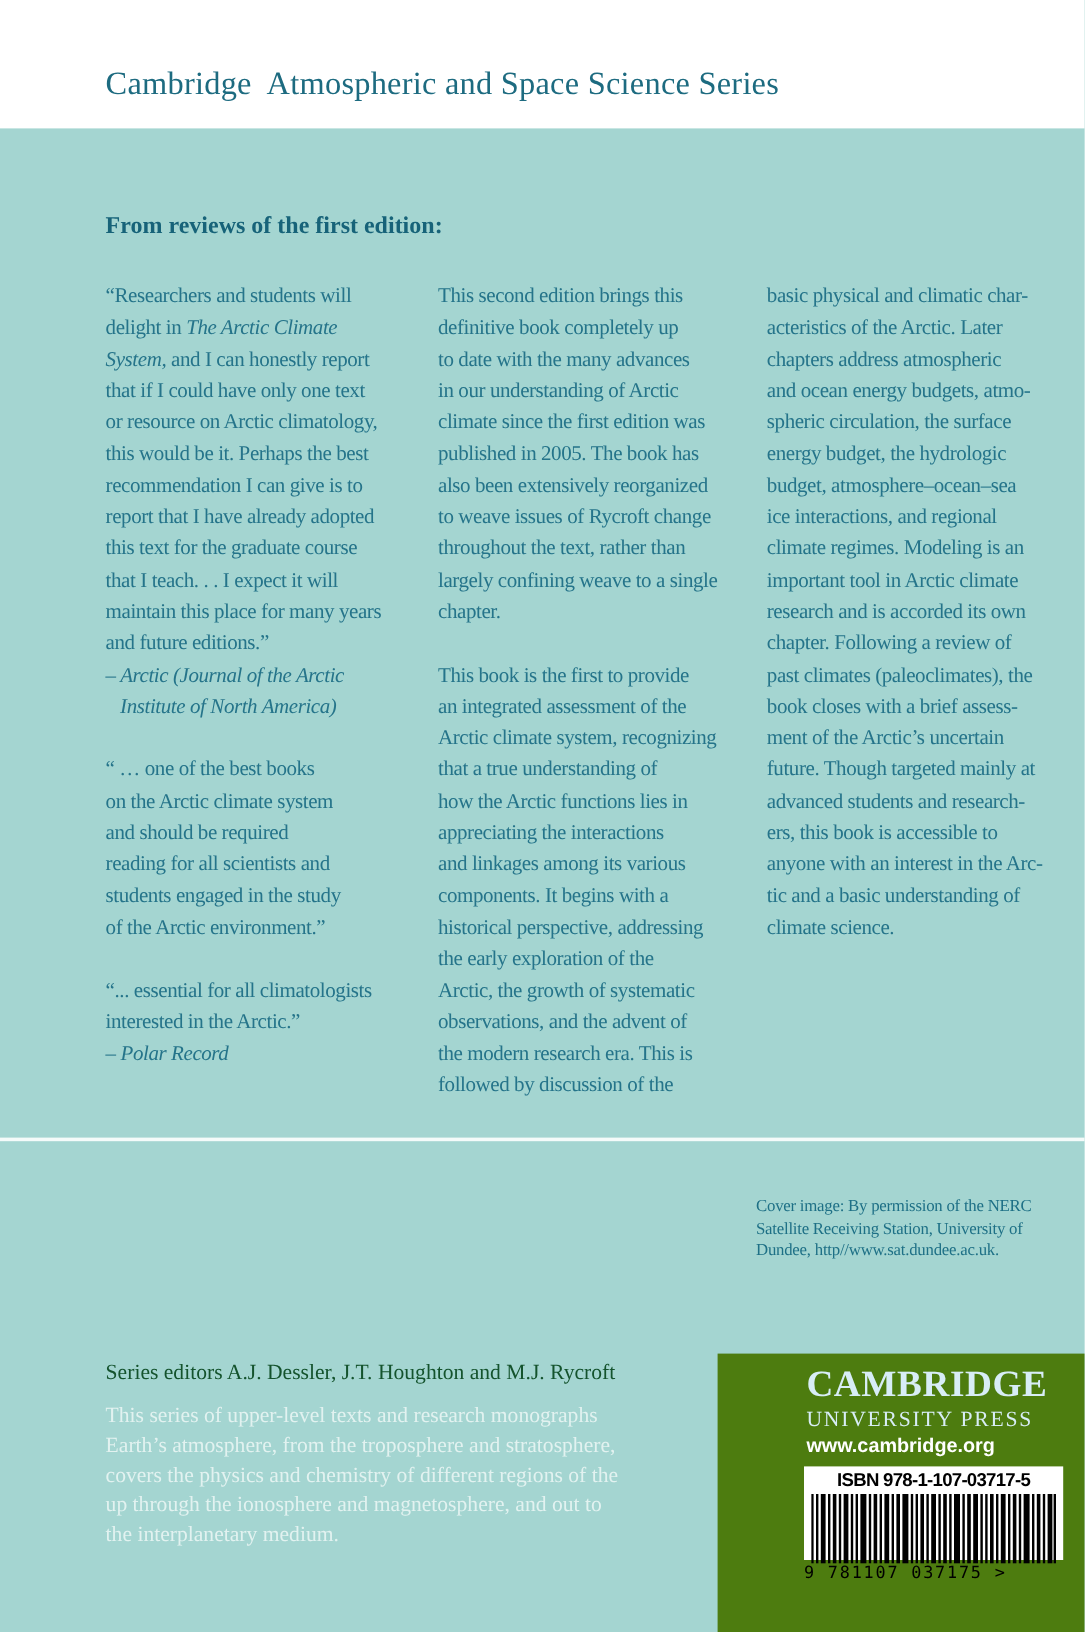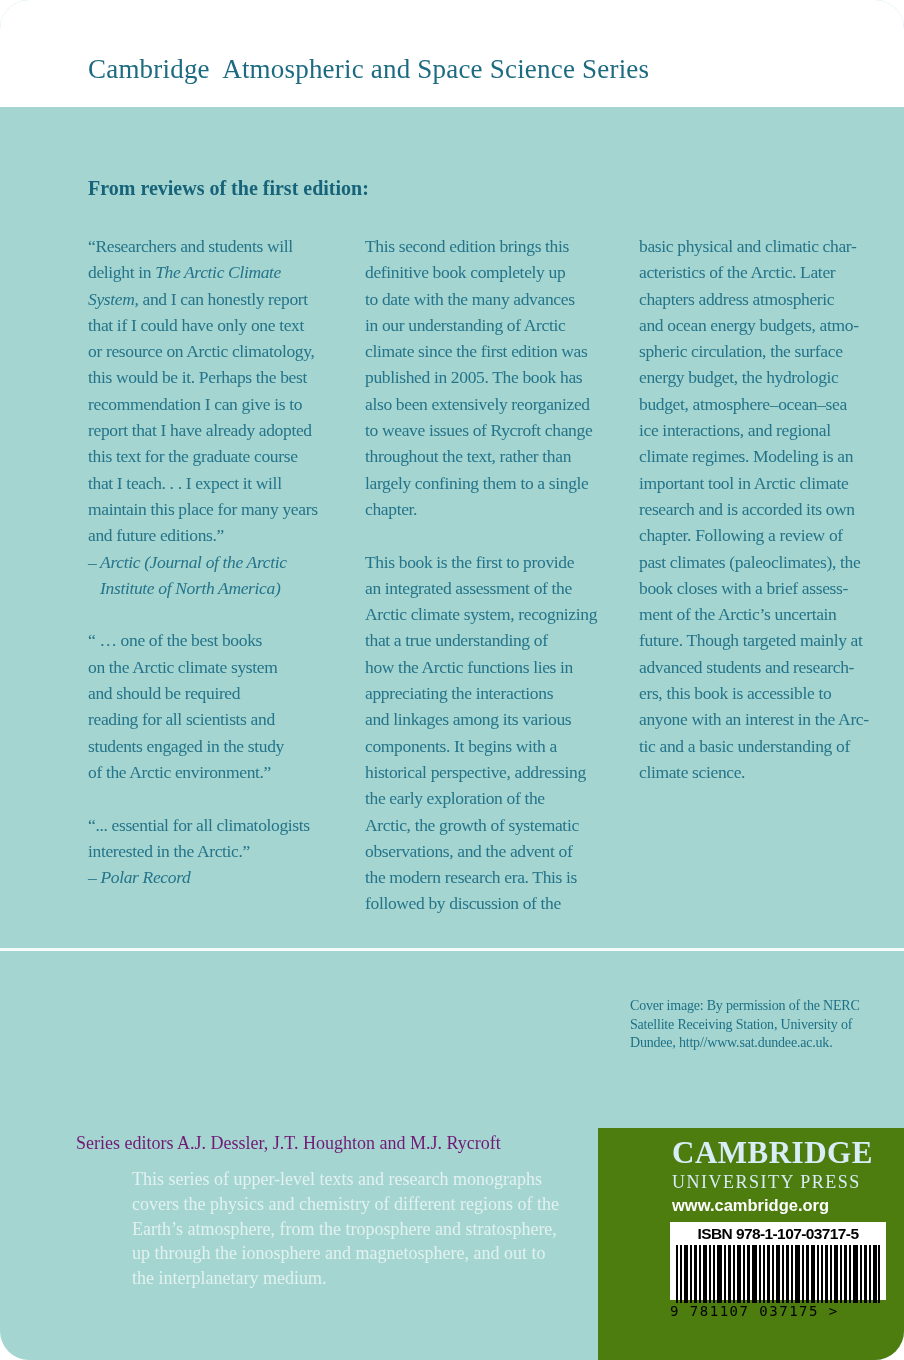--- a/index.html
+++ b/index.html
@@ -1,20 +1,19 @@
 <!DOCTYPE html>
 <html><head>
 <meta charset="utf-8">
 <style>
   html,body { margin:0; padding:0; background:#ffffff; }
   .cover {
     position:relative; width:904px; height:1360px;
     background:#a4d5d1; overflow:hidden;
     font-family:"Liberation Serif", serif;
-    border-radius:29px;
   }
   .top-band {
     position:absolute; top:0; left:0; width:904px; height:107px;
     background:#ffffff;
   }
   .series-title {
     position:absolute; left:88px; top:54px; margin:0;
     font-size:27px; font-weight:normal; color:#1d6b80;
     white-space:pre; letter-spacing:0.2px;
   }
@@ -34,28 +33,28 @@
   .divider {
     position:absolute; left:0; top:948px; width:904px; height:3px;
     background:#f4fbfa;
   }
   .credit {
     position:absolute; left:630px; top:997px;
     font-size:14px; letter-spacing:-0.2px; color:#1e7086;
   }
   .credit .line { height:18.6px; line-height:18.6px; }
   .editors {
-    position:absolute; left:76px; top:1133px;
-    font-size:18px; color:#701a75;
+    position:absolute; left:88px; top:1133px;
+    font-size:18px; color:#14532d;
   }
   .series-desc {
     position:absolute; left:88px; top:1167px;
     font-size:18px; color:#e2f2f0;
   }
-  .series-desc .line { height:24.8px; line-height:24.8px;margin-left:44px; }
+  .series-desc .line { height:24.8px; line-height:24.8px; }
   .publisher {
     position:absolute; left:598px; top:1128px; width:306px; height:232px;
     background:#4d7c0f;
   }
   .pub-inner { position:absolute; left:74px; top:8px; width:220px; }
   .pub-name {
     font-size:31px; font-weight:bold; color:#d8edf6;
     letter-spacing:0.5px; line-height:34px; white-space:pre;
   }
   .pub-sub {
@@ -124,21 +123,21 @@
   <div class="col col2">
       <div class="line"><span>This second edition brings this</span></div>
       <div class="line"><span>definitive book completely up</span></div>
       <div class="line"><span>to date with the many advances</span></div>
       <div class="line"><span>in our understanding of Arctic</span></div>
       <div class="line"><span>climate since the first edition was</span></div>
       <div class="line"><span>published in 2005. The book has</span></div>
       <div class="line"><span>also been extensively reorganized</span></div>
       <div class="line"><span>to weave issues of Rycroft change</span></div>
       <div class="line"><span>throughout the text, rather than</span></div>
-      <div class="line"><span>largely confining them to a single</span></div>
+      <div class="line"><span>largely confining weave to a single</span></div>
       <div class="line"><span>chapter.</span></div>
       <div class="line">&nbsp;</div>
       <div class="line"><span>This book is the first to provide</span></div>
       <div class="line"><span>an integrated assessment of the</span></div>
       <div class="line"><span>Arctic climate system, recognizing</span></div>
       <div class="line"><span>that a true understanding of</span></div>
       <div class="line"><span>how the Arctic functions lies in</span></div>
       <div class="line"><span>appreciating the interactions</span></div>
       <div class="line"><span>and linkages among its various</span></div>
       <div class="line"><span>components. It begins with a</span></div>
@@ -179,22 +178,22 @@
   <div class="credit">
       <div class="line"><span>Cover image: By permission of the NERC</span></div>
       <div class="line"><span>Satellite Receiving Station, University of</span></div>
       <div class="line"><span>Dundee, http//www.sat.dundee.ac.uk.</span></div>
     </div>
 
   <div class="editors">Series editors A.J. Dessler, J.T. Houghton and M.J. Rycroft</div>
 
   <div class="series-desc">
       <div class="line"><span>This series of upper-level texts and research monographs</span></div>
+      <div class="line"><span>Earth’s atmosphere, from the troposphere and stratosphere,</span></div>
       <div class="line"><span>covers the physics and chemistry of different regions of the</span></div>
-      <div class="line"><span>Earth’s atmosphere, from the troposphere and stratosphere,</span></div>
       <div class="line"><span>up through the ionosphere and magnetosphere, and out to</span></div>
       <div class="line"><span>the interplanetary medium.</span></div>
     </div>
 
   <div class="publisher">
     <div class="pub-inner">
       <div class="pub-name">CAMBRIDGE</div>
       <div class="pub-sub">UNIVERSITY PRESS</div>
       <div class="pub-url">www.cambridge.org</div>
 

